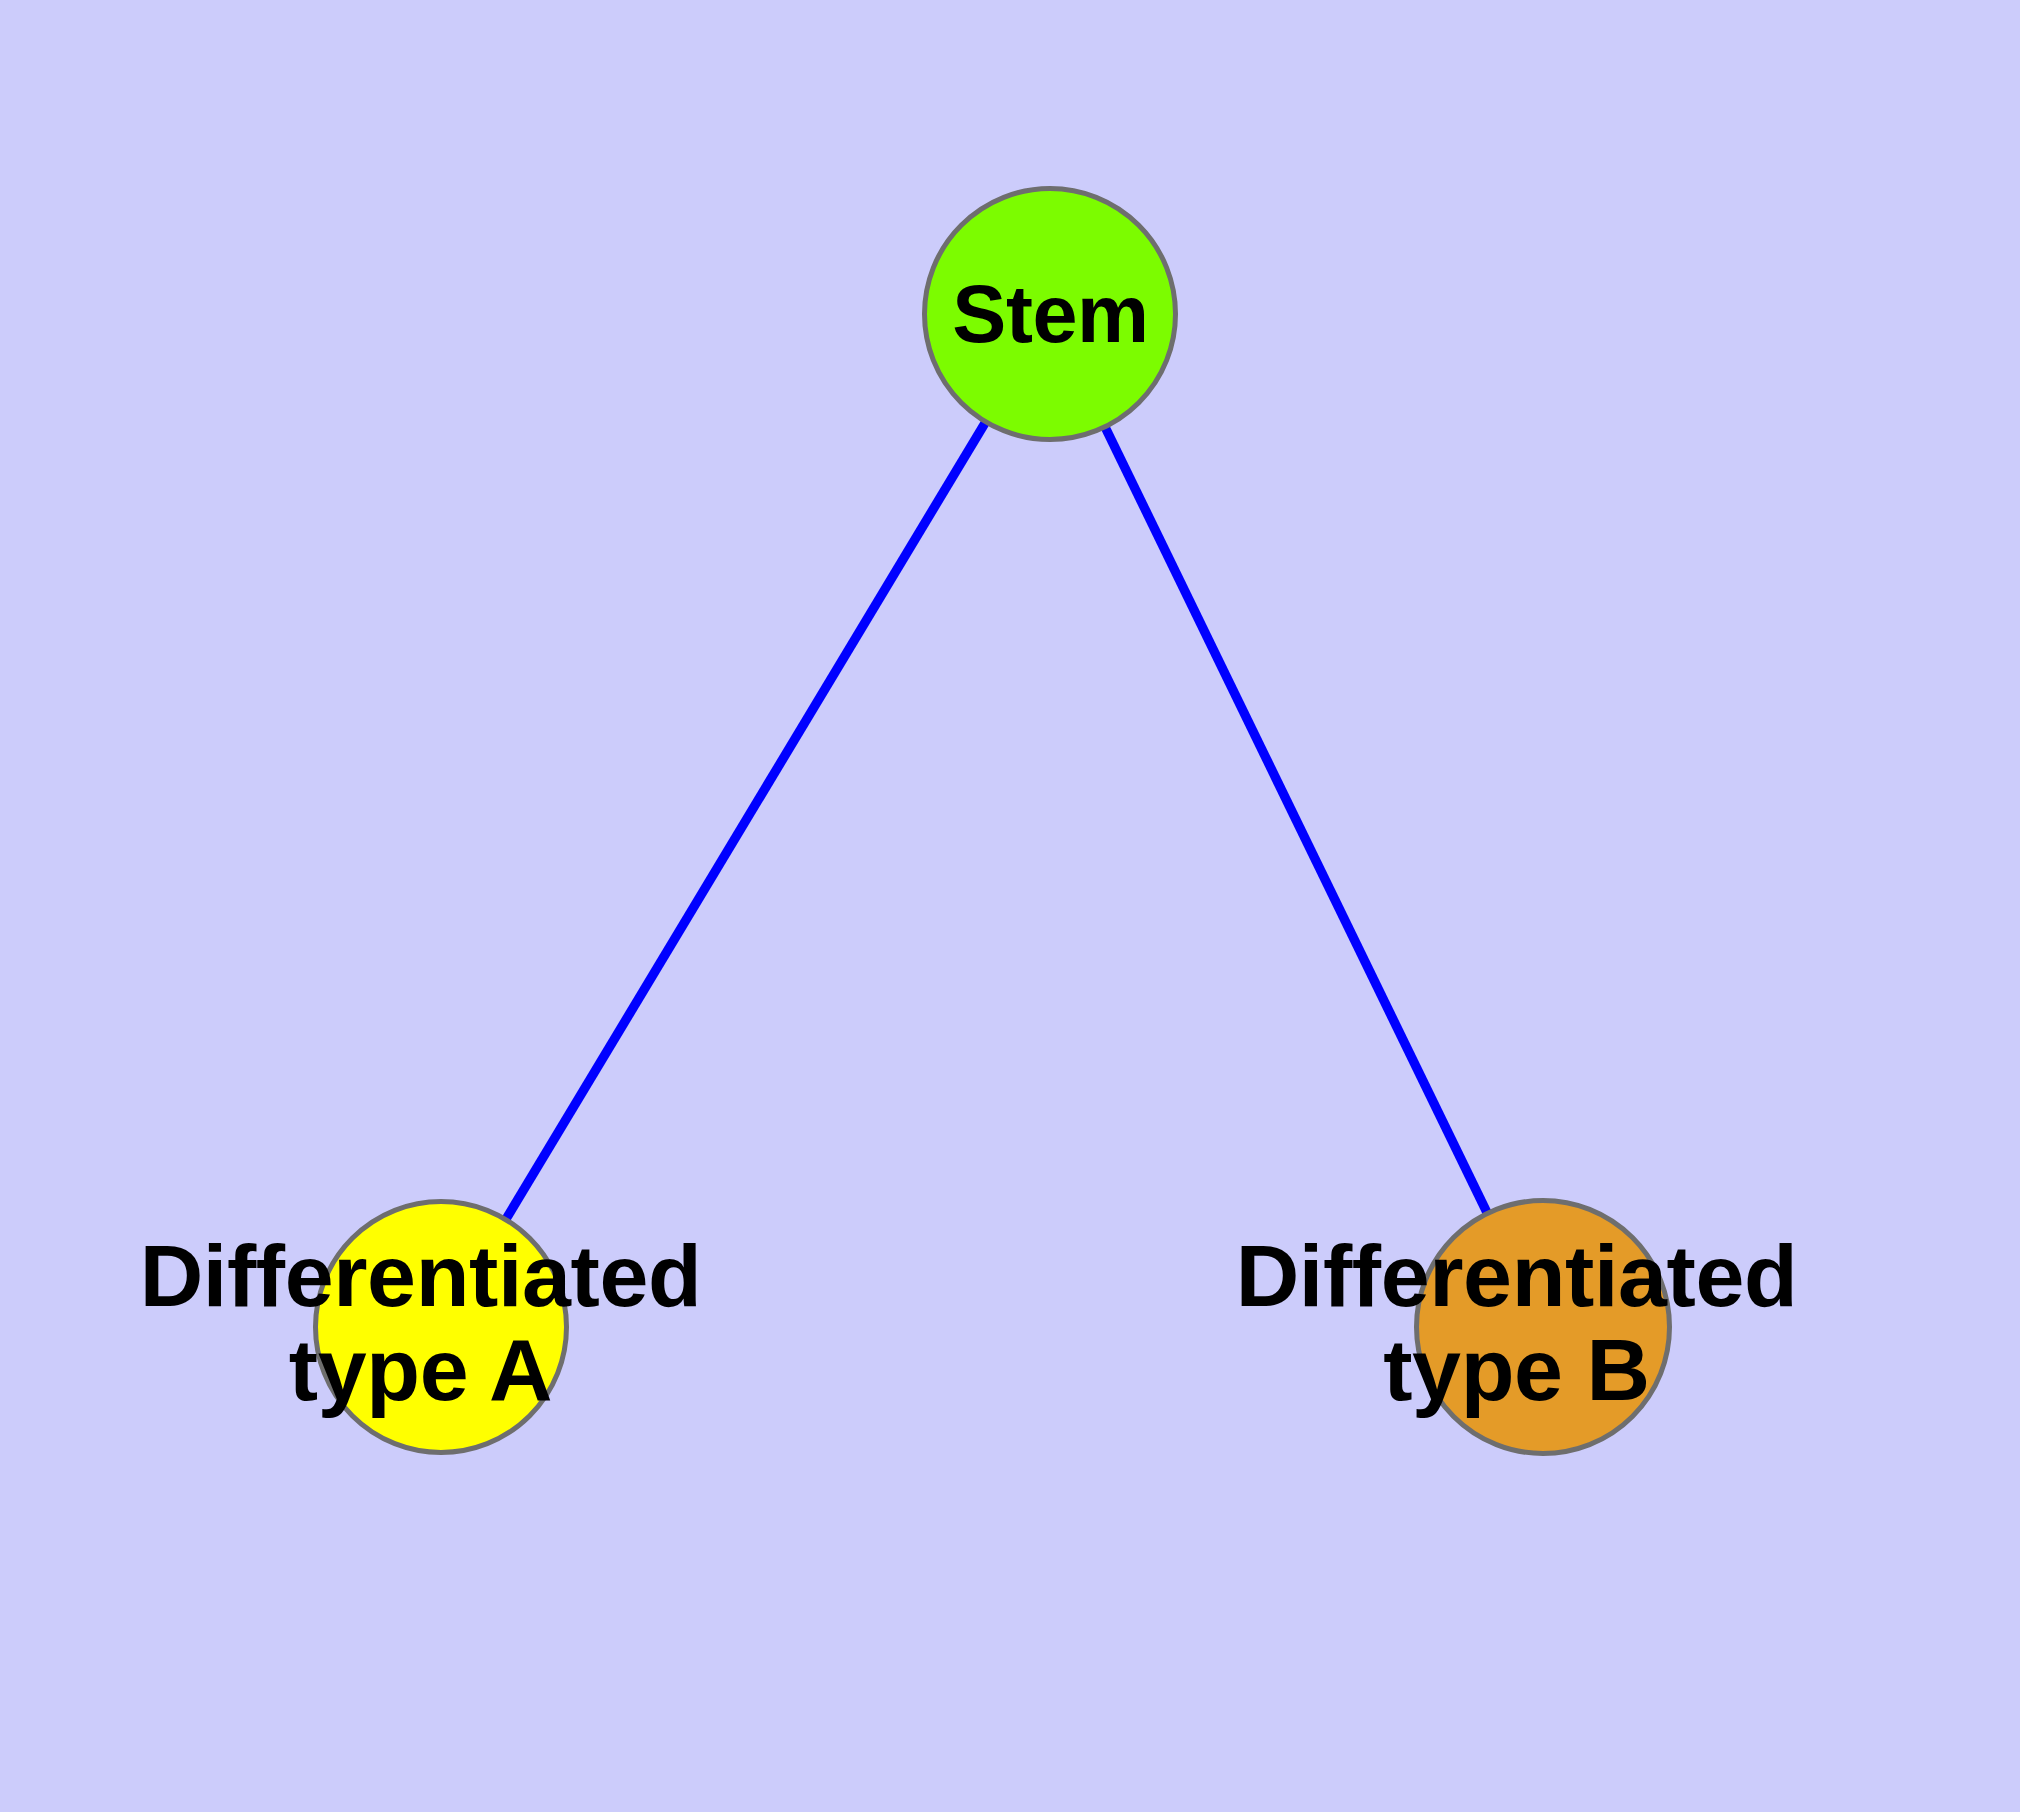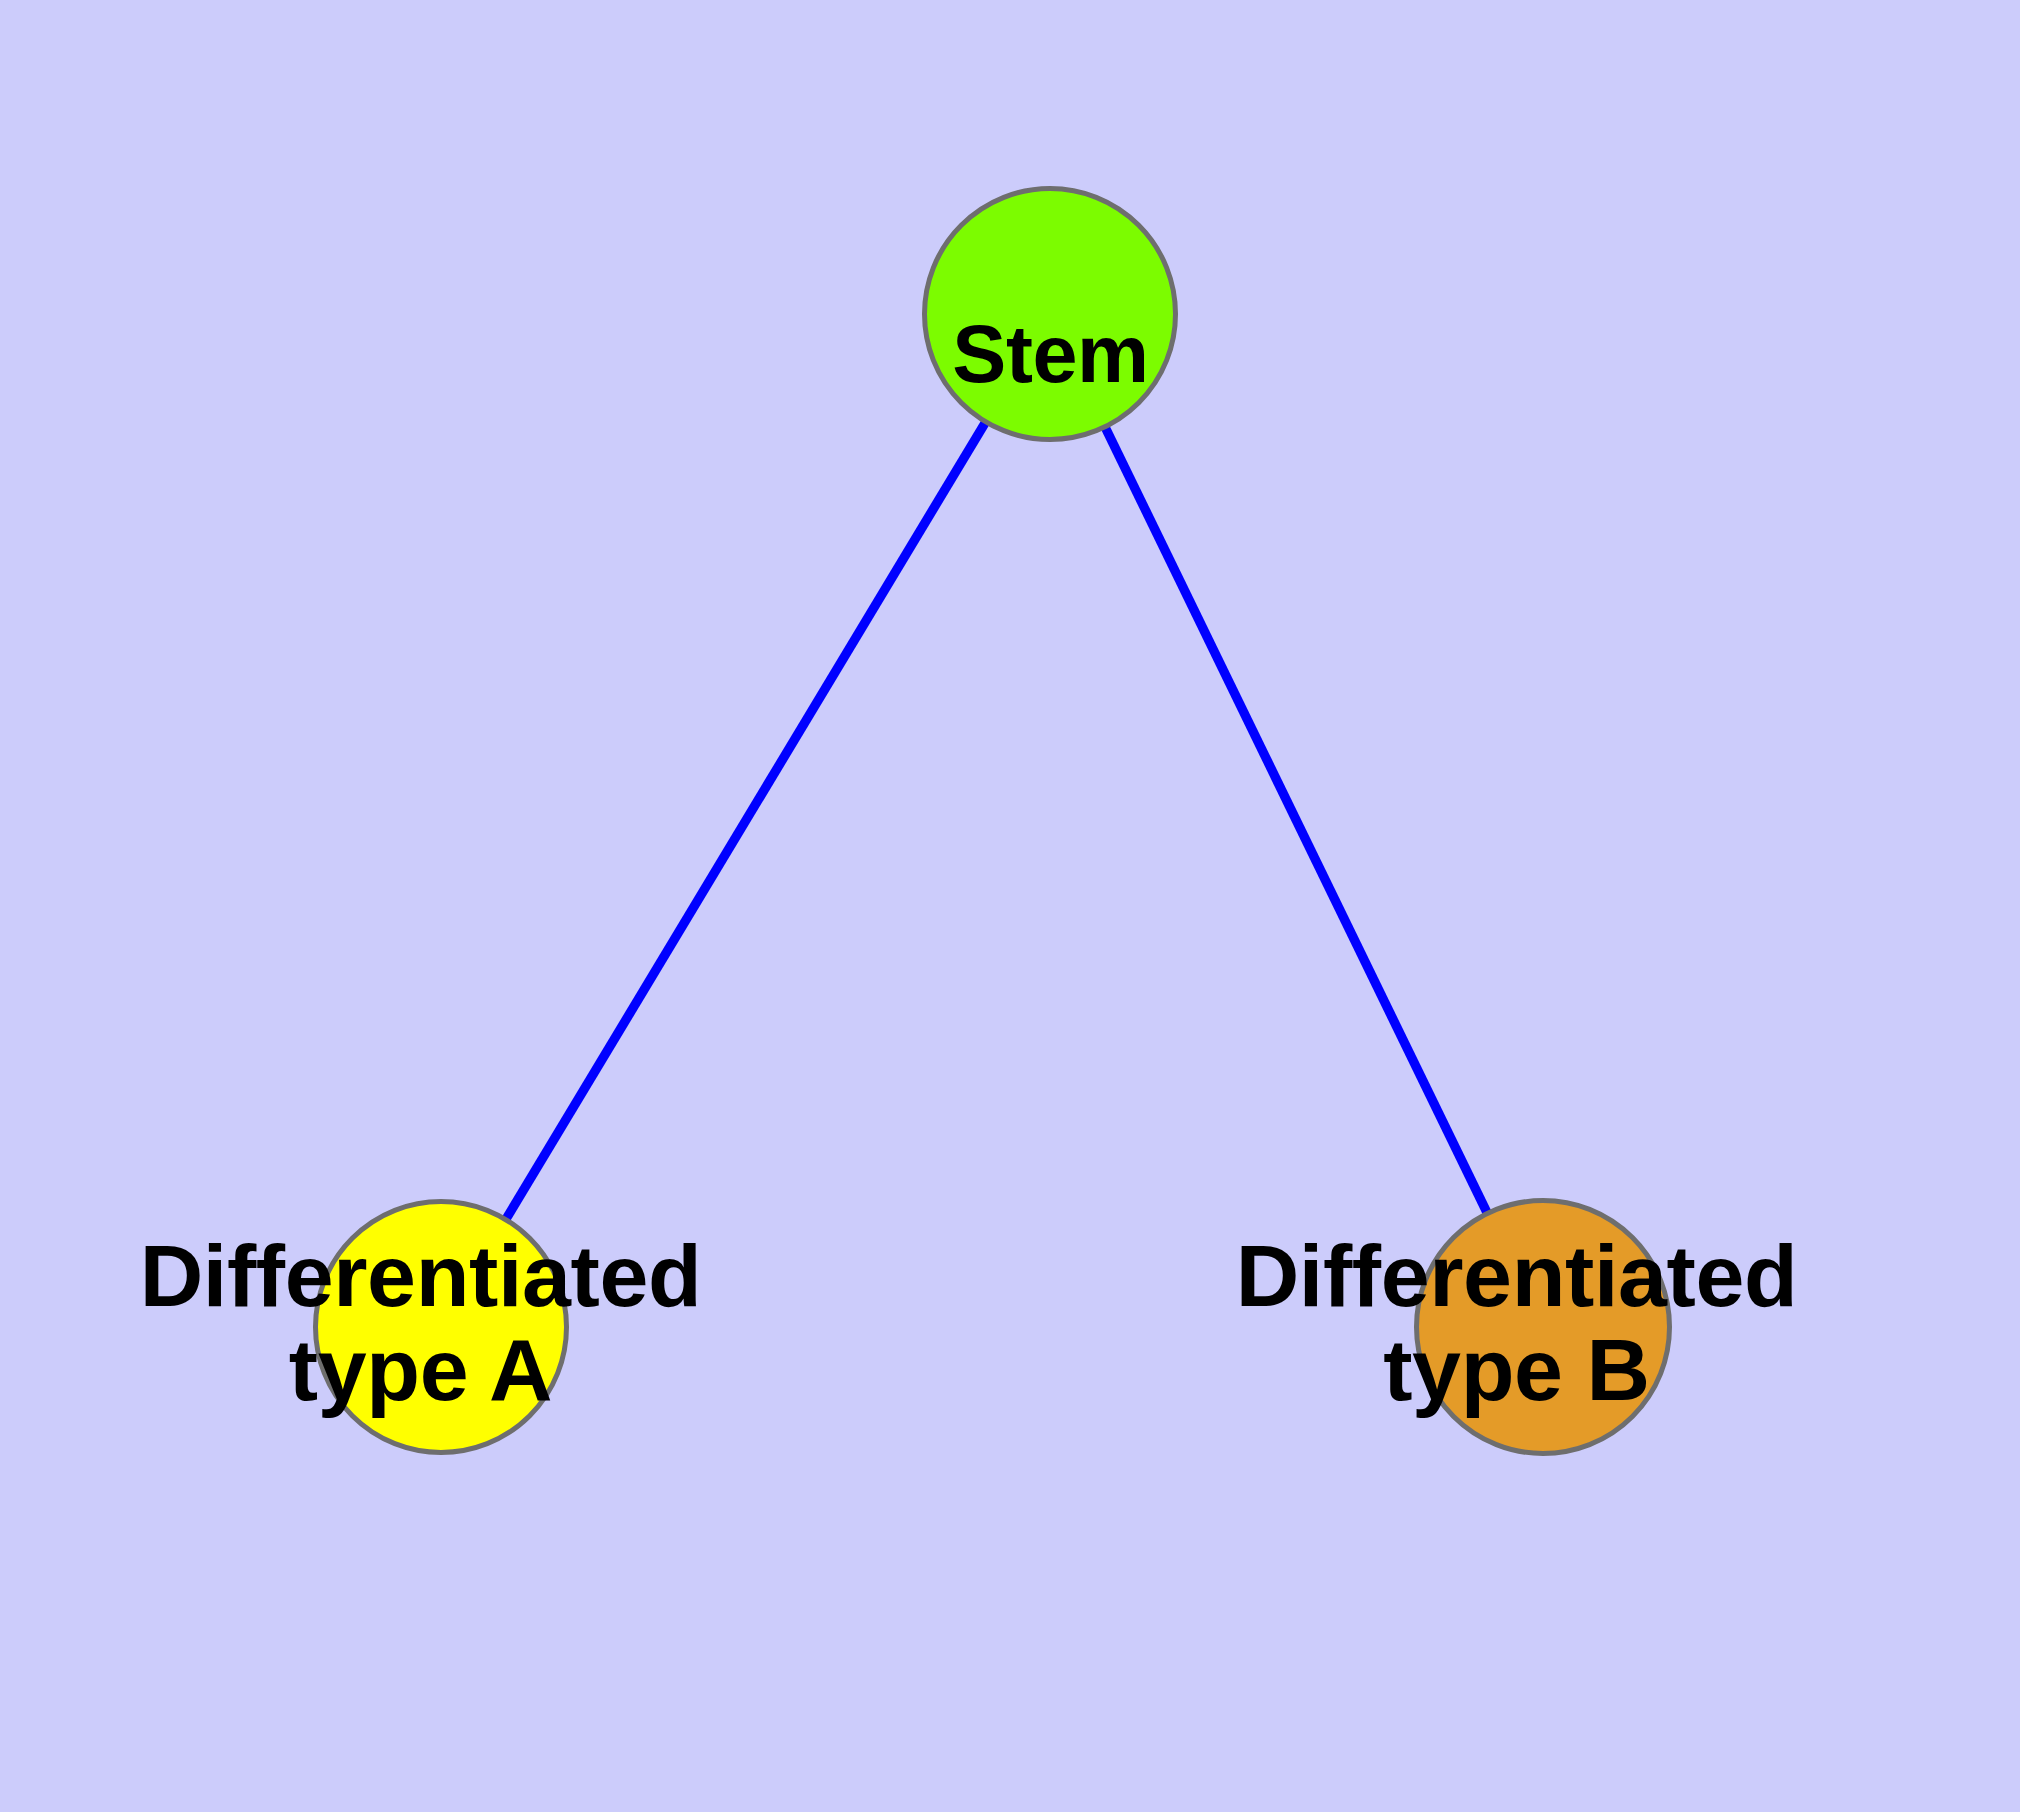--- a/index.html
+++ b/index.html
@@ -46,21 +46,20 @@
     text-align: center;
     color: #000000;
     font-weight: bold;
     line-height: 1.07;
     white-space: pre;
     letter-spacing: -0.4px;
     pointer-events: none;
   }
   .label-stem {
     font-size: 81px;
-    margin-top: 40px;
   }
   .label-diff {
     font-size: 88px;
   }
 </style>
 </head>
 <body>
 
 <div id="canvas" style="width: 2021px; height: 1812px;">
 

